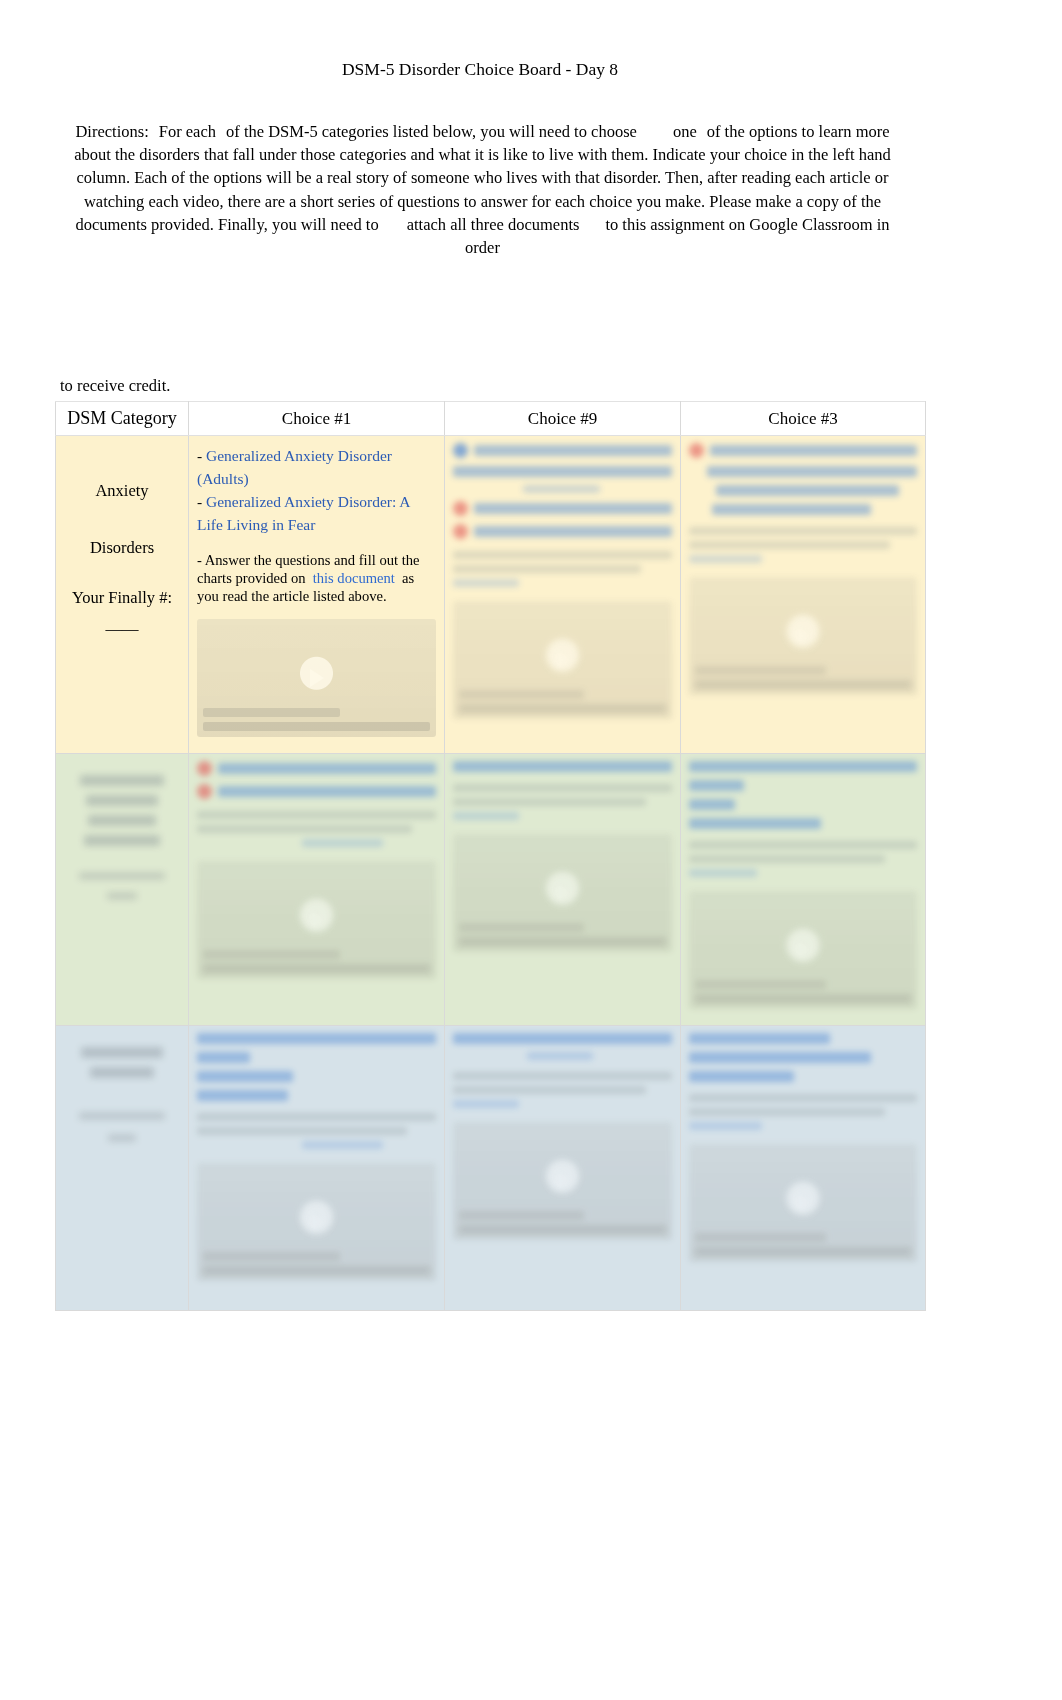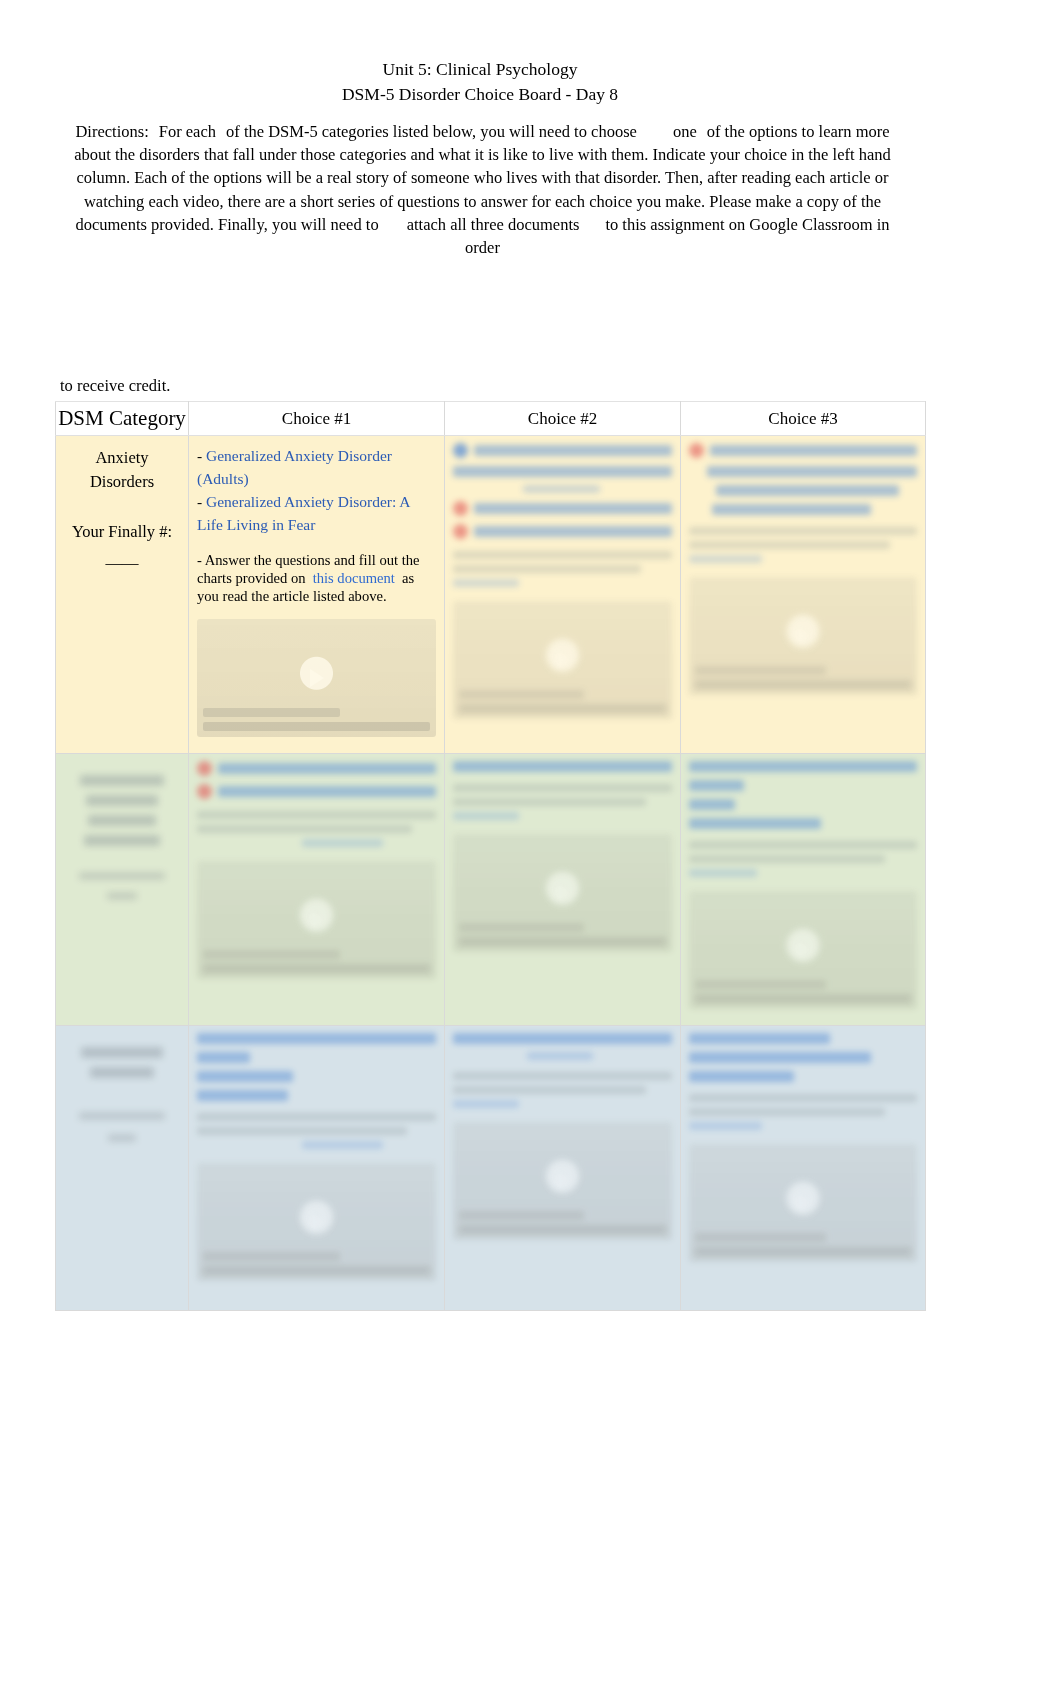--- a/index.html
+++ b/index.html
@@ -94,38 +94,38 @@
   .board thead th {
     height: 33px;
     background: #ffffff;
     font-weight: 400;
     font-size: 17px;
     text-align: center;
     vertical-align: middle;
     border-top: 1px solid #e2e2e2;
     border-bottom: 1px solid #e0e0e0;
   }
-  .board thead th.h-cat { font-size: 21px; }
+  .board thead th.h-cat { font-size: 18px; }
 
   
   tr.row-anxiety   td { background: #fdf2cd; }
   tr.row-trauma    td { background: #dfead1; }
   tr.row-depress   td { background: #d6e2e9; }
 
   tr.row-anxiety   { height: 318px; }
   tr.row-trauma    { height: 272px; }
   tr.row-depress   { height: 285px; }
 
   .cat-cell {
     text-align: center;
     font-size: 16.5px;
     line-height: 24px;
     padding-top: 10px !important;
   }
-  .cat-name { display: block; }
+  .cat-name { display: block; margin-top: 33px; }
   .cat-choice {
     display: block;
     margin-top: 26px;
   }
   .cat-blank {
     display: block;
     margin-top: 7px;
     letter-spacing: 0px;
   }
 
@@ -219,40 +219,39 @@
     border-radius: 2px;
   }
 </style>
 </head>
 <body>
 
 <div class="page">
 
 
   <div class="title-block">
-    <span class="title-line">Unit 5: Clinical Psychology</span>
     <span class="title-line">DSM-5 Disorder Choice Board - Day 8</span>
   </div>
 
   <div class="directions"><span class="seg">Directions:</span><span class="sp-a"></span><span class="seg">For each</span><span class="sp-a"></span><span class="seg">of the DSM-5 categories listed below, you will need to choose</span><span class="sp-b"></span><span class="seg">one</span><span class="sp-a"></span><span class="seg">of the options to learn more about the disorders that fall under those categories and what it is like to live with them. Indicate your choice in the left hand column. Each of the options will be a real story of someone who lives with that disorder. Then, after reading each article or watching each video, there are a short series of questions to answer for each choice you make. Please make a copy of the documents provided. Finally, you will need to</span><span class="sp-c"></span><span class="seg">attach all three documents</span><span class="sp-d"></span><span class="seg">to this assignment on Google Classroom in order</span></div>
 
   <div class="tail-line">to receive credit.</div>
 
   <table class="board">
     <colgroup>
       <col class="c-cat">
         <col class="c-ch1">
         <col class="c-ch2">
         <col class="c-ch3">
     </colgroup>
     <thead>
       <tr>
         <th class="h-cat">DSM Category</th>
         <th>Choice #1</th>
-        <th>Choice #2</th>
+        <th>Choice #9</th>
         <th>Choice #3</th>
       </tr>
     </thead>
     <tbody>
 
       <tr class="row-anxiety">
         <td class="cat-cell">
           <span class="cat-name">Anxiety</span>
           <span class="cat-name">Disorders</span>
           <span class="cat-choice">Your Finally #:</span>

